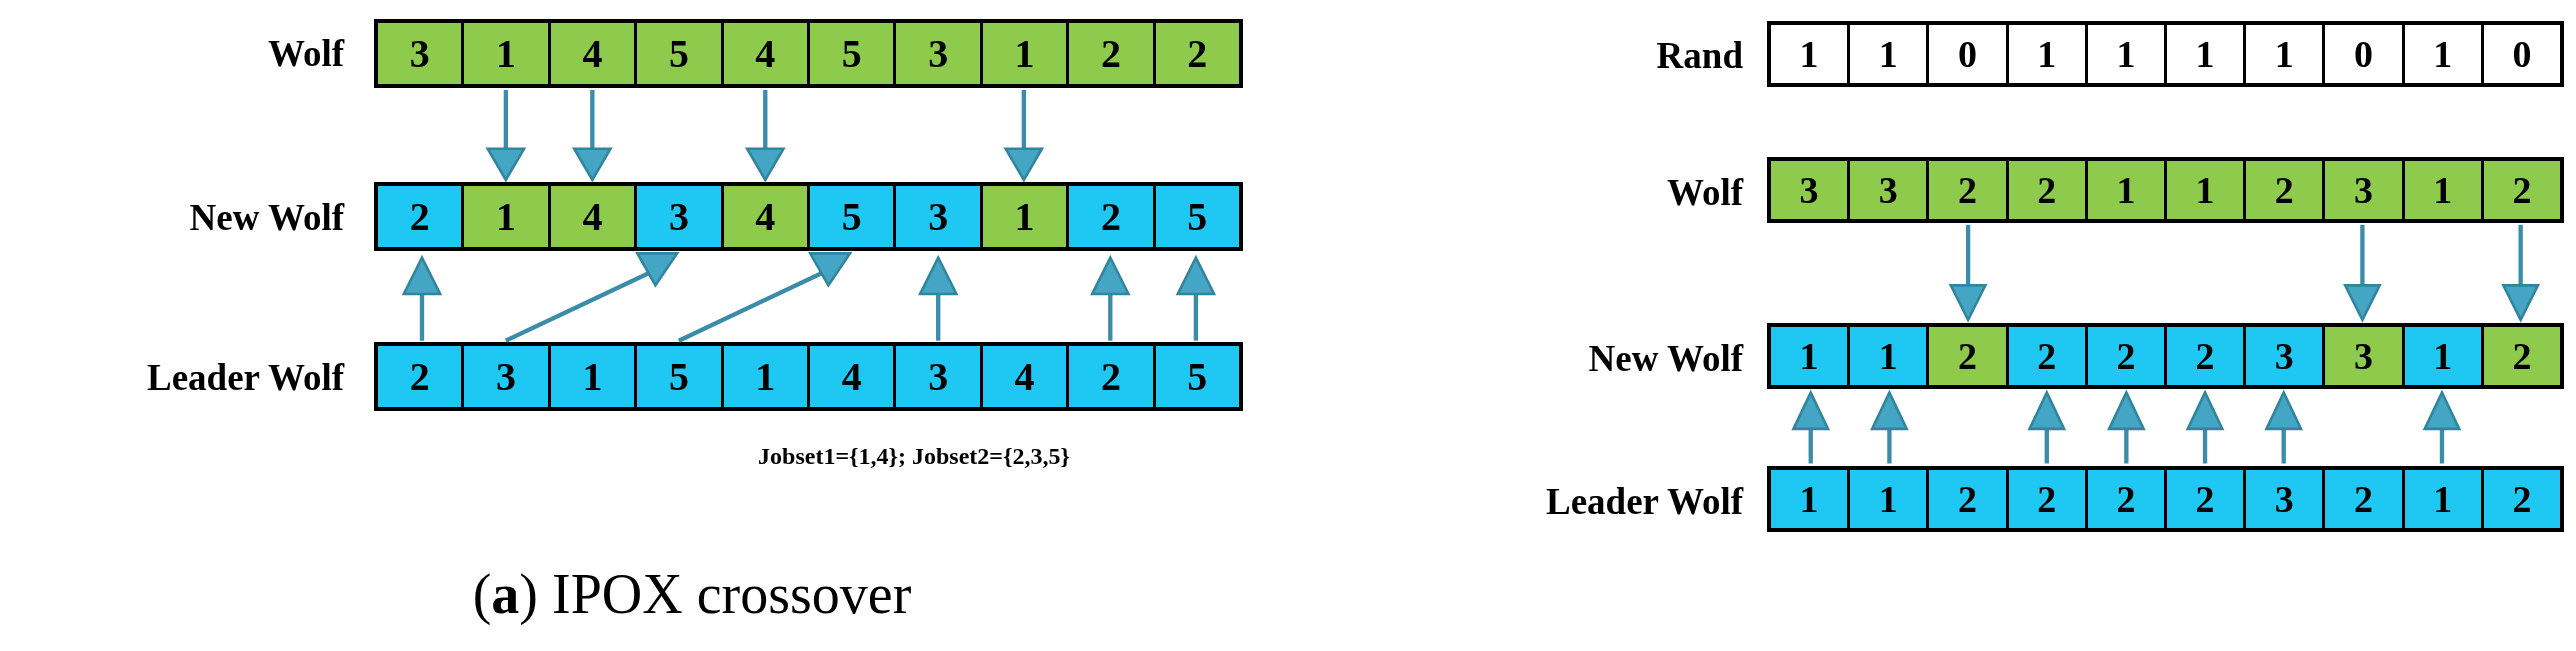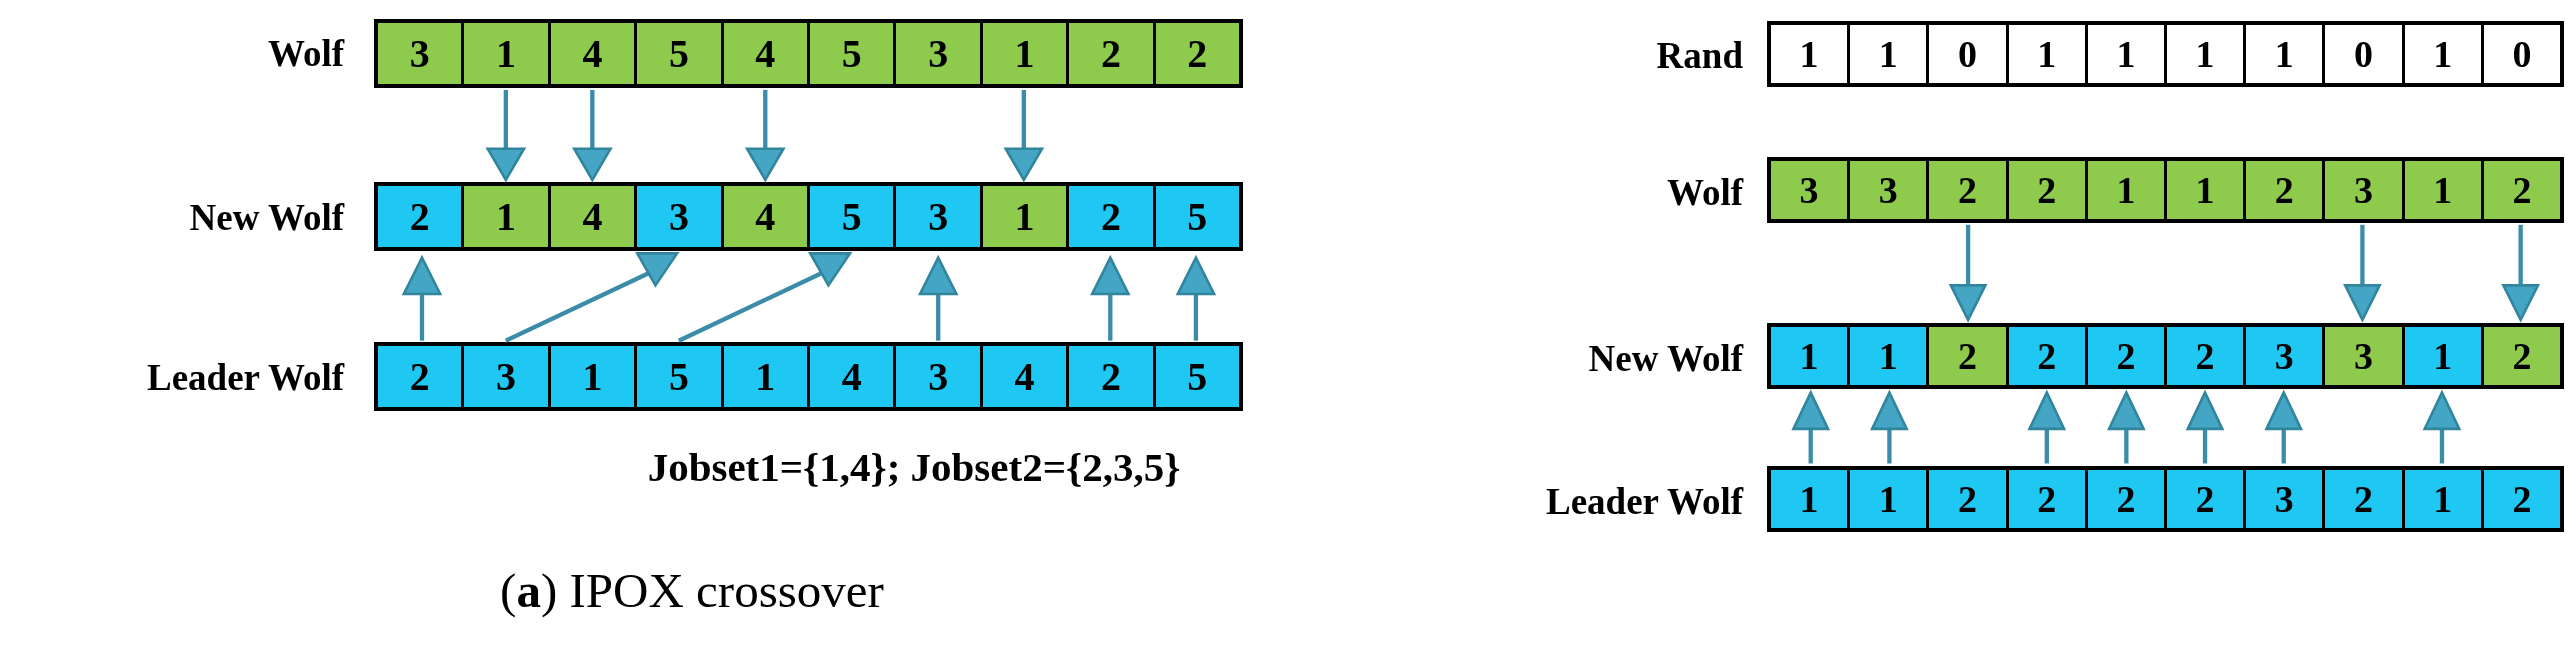--- a/index.html
+++ b/index.html
@@ -20,25 +20,25 @@
   .cell:first-child{border-left:none;}
   .cell[data-origin="wolf"]{background:var(--wolf-green,#8ECA4B);}
   .cell[data-origin="leader"]{background:var(--leader-blue,#1EC8F2);}
   .cell[data-origin="rand"]{background:var(--rand-white,#fff);}
   .right .cell{font-size:38px;}
   .rowlabel{
     position:absolute; text-align:right; font-weight:bold; font-size:37px; color:#000;
     line-height:1;
   }
   .note{
-    position:absolute; font-weight:bold; font-size:41px; color:#000;
+    position:absolute; font-weight:bold; font-size:24px; color:#000;
     text-align:center; white-space:nowrap;
   }
   .caption{
-    position:absolute; font-size:49px; color:#000; text-align:center; white-space:nowrap;
+    position:absolute; font-size:56px; color:#000; text-align:center; white-space:nowrap;
   }
   .caption .cap-letter{font-weight:bold;}
   svg.arrows{position:absolute; left:0; top:0; pointer-events:none;}
   .aline{stroke:var(--arrow-line,#3A8CA8); stroke-width:5; fill:none;}
   .ahead{fill:var(--arrow-fill,#45A5C5); stroke:var(--arrow-head-stroke,#31859C); stroke-width:3;}
 </style>
 </head>
 <body>
 
 <div class="canvas">

